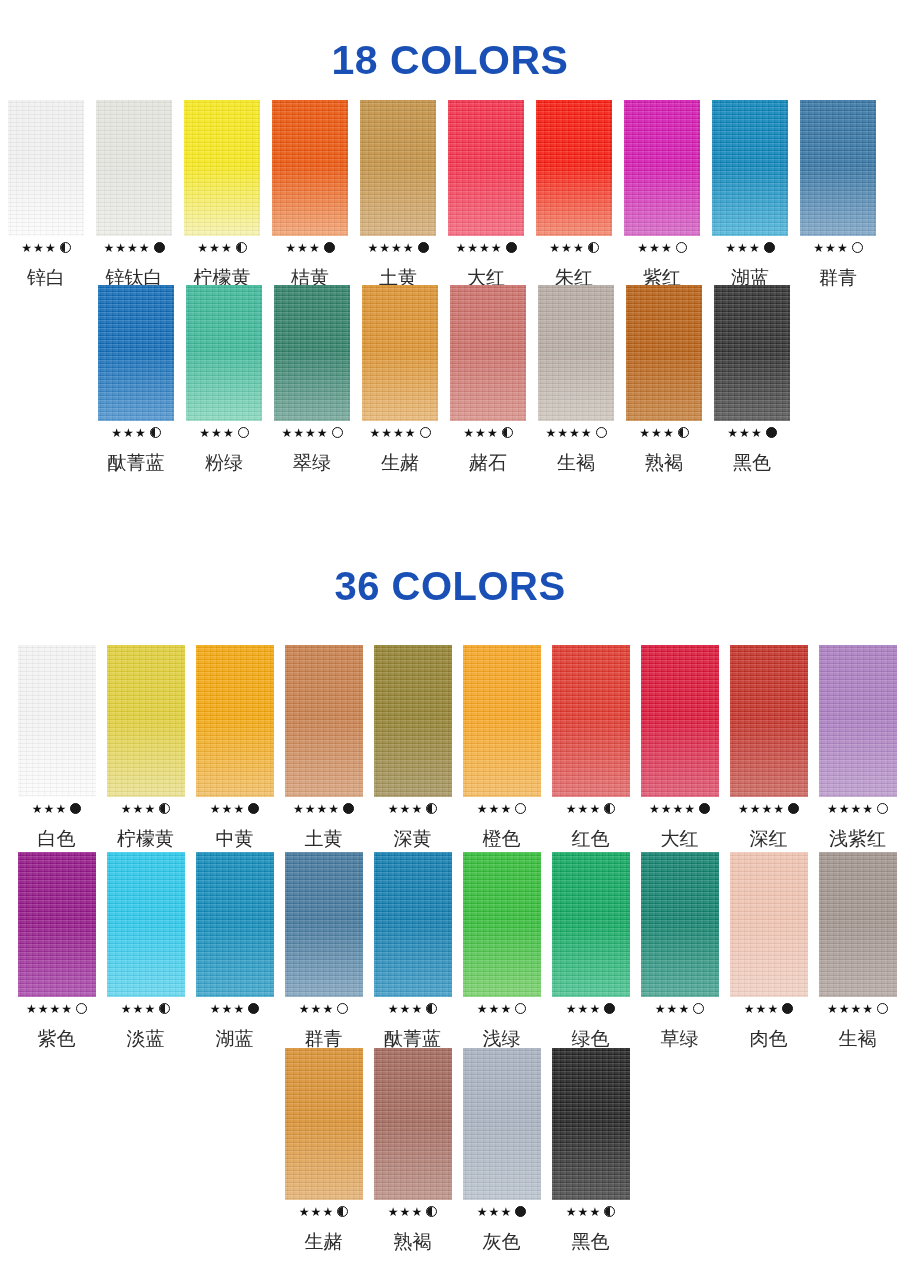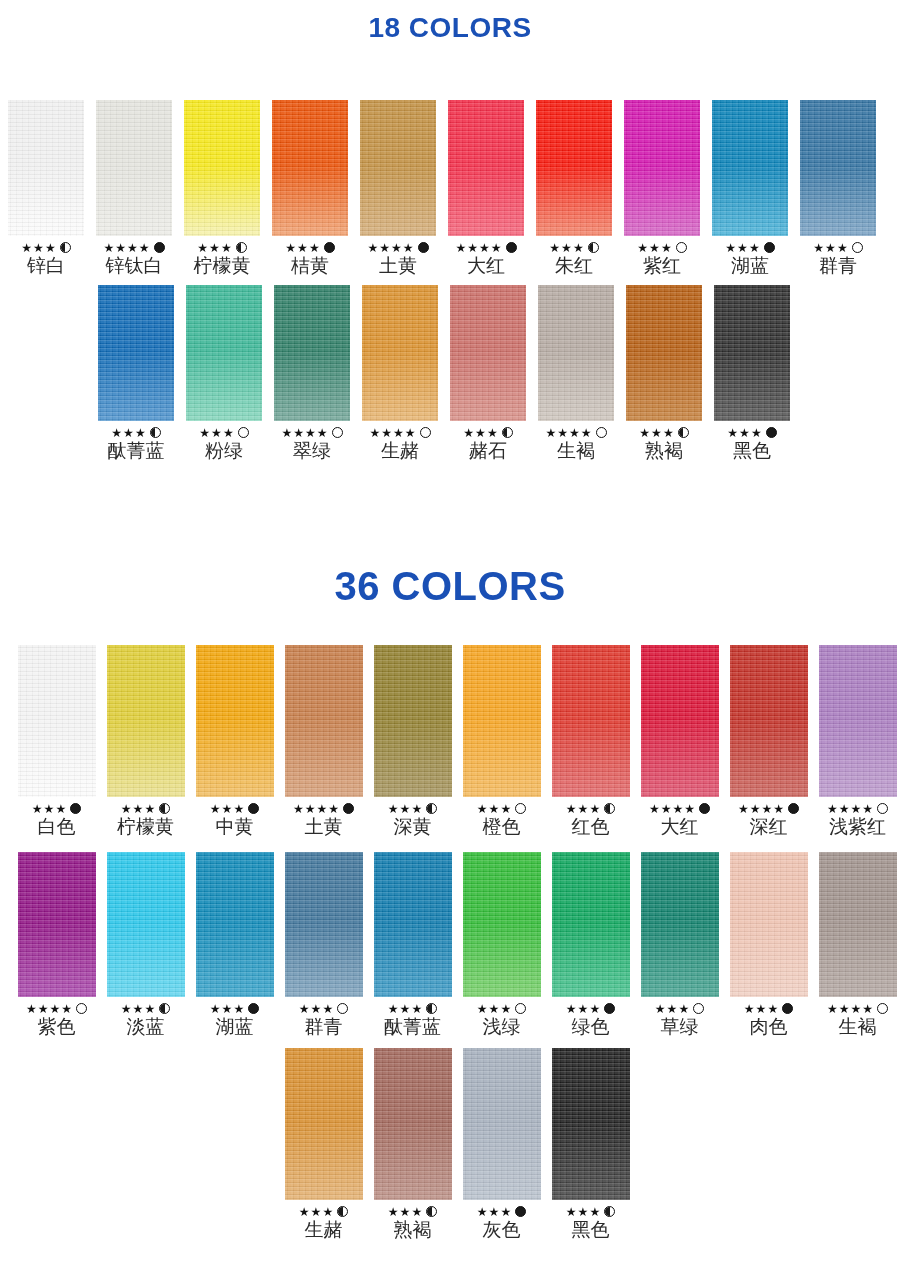--- a/index.html
+++ b/index.html
@@ -24,22 +24,22 @@
   
   .section-title {
     text-align: center;
     color: #1a50b5;
     font-weight: bold;
     letter-spacing: 0.5px;
     font-family: "Liberation Sans", "DejaVu Sans", sans-serif;
   }
   #section-18-title {
     position: absolute;
-    left: 0; top: 6px; width: 900px;
-    font-size: 28px;
+    left: 0; top: 38px; width: 900px;
+    font-size: 41px;
     line-height: 44px;
   }
   #section-24-title {
     position: absolute;
     left: 0; top: 560px; width: 900px;
     font-size: 40px;
     line-height: 52px;
   }
 
   
@@ -126,26 +126,26 @@
     top: 0;
     width: 50%;
     height: 100%;
     background: #1a1a1a;
   }
   .opacity-dot.empty {
     background: #ffffff;
   }
 
   .chip-label {
-    margin-top: 1px;
+    margin-top: 12px;
     font-size: 19px;
     line-height: 24px;
     color: #2b2b2b;
     white-space: nowrap;
-    font-family: Liberation Mono, monospace;
+    font-family: Liberation Serif, serif;
     font-weight: 400;
   }
 </style>
 </head>
 <body>
 
 <div class="page">
 
   <div class="section-title" id="section-18-title">18 COLORS</div>
 

